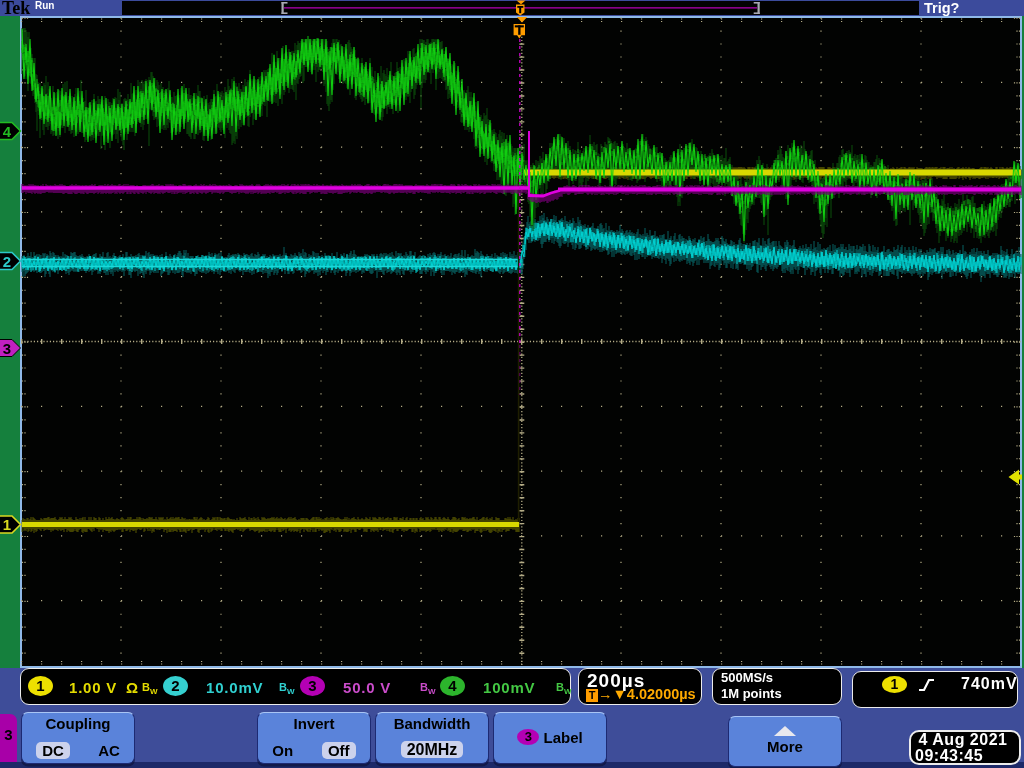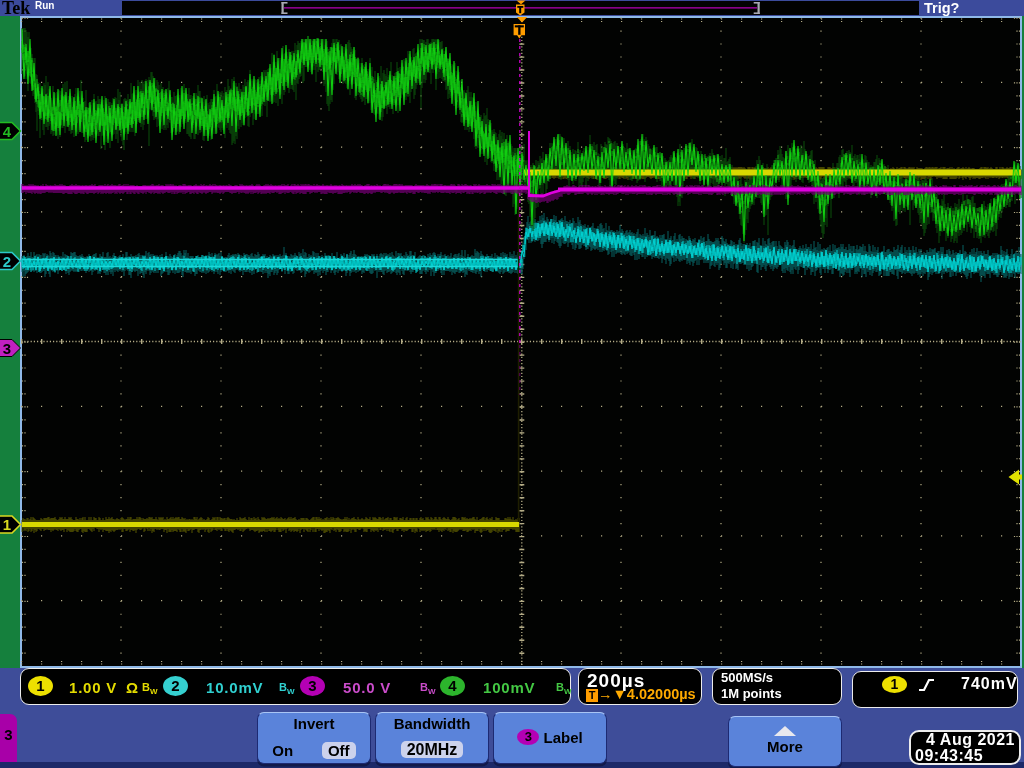--- a/index.html
+++ b/index.html
@@ -126,32 +126,37 @@
    <span class="abs" style="left:8px;top:17px">1M points</span>
  </div>
  <div class="bx" style="left:852px;top:671px;width:164px;height:35px;font-size:16px">
    <span class="ell" style="position:absolute;left:29px;top:4px;width:25px;height:17px;background:#ede000;font-size:14px;line-height:17px">1</span>
    <svg class="abs" style="left:64px;top:4px" width="20" height="18">
         <polyline points="2,14 7,14 12,4 17,4" fill="none" stroke="#fff" stroke-width="2.2"></polyline>
       </svg>
    <span class="abs" style="left:108px;top:3px;letter-spacing:1px">740mV</span>
  </div>
 
+ <div class="btn" style="left:21px;top:712px;width:112px;height:48px">Coupling
+   <div class="opt">
+        <span class="sel">DC</span>
+        <span>AC</span>
+      </div></div>
  <div class="btn" style="left:257px;top:712px;width:112px;height:48px">Invert
    <div class="opt">
         <span>On</span>
         <span class="sel">Off</span>
       </div></div>
  <div class="btn" style="left:375px;top:712px;width:112px;height:48px;font-size:15px">Bandwidth
    <div style="margin-top:9px"><span class="sel" style="font-size:16px">20MHz</span></div></div>
  <div class="btn" style="left:493px;top:712px;width:112px;height:48px">
    <div style="margin-top:14px"><span class="ell" style="width:22px;height:16px;background:#b400b4;font-size:13px;line-height:16px;vertical-align:2px">3</span> Label</div>
     </div>
  <div class="btn" style="left:728px;top:716px;width:112px;height:47px">
    <svg width="24" height="12" style="margin-top:6px">
         <polygon points="12,1 23,11 1,11" fill="#e8e8ee"></polygon>
       </svg>
    <div style="margin-top:-2px">More</div></div>
 
  <div class="bx" style="left:909px;top:730px;width:108px;height:31px;border-width:2px;border-radius:10px;font-size:16px;letter-spacing:0.5px">
-   <div style="margin-top:0;text-align:right;padding-right:4px;line-height:16px">4 Aug 2021</div>
+   <div style="margin-top:0;text-align:center;padding-right:4px;line-height:16px">4 Aug 2021</div>
    <div style="text-align:left;padding-left:4px;line-height:15px">09:43:45</div>
  </div>
 </div>
 </body></html>

